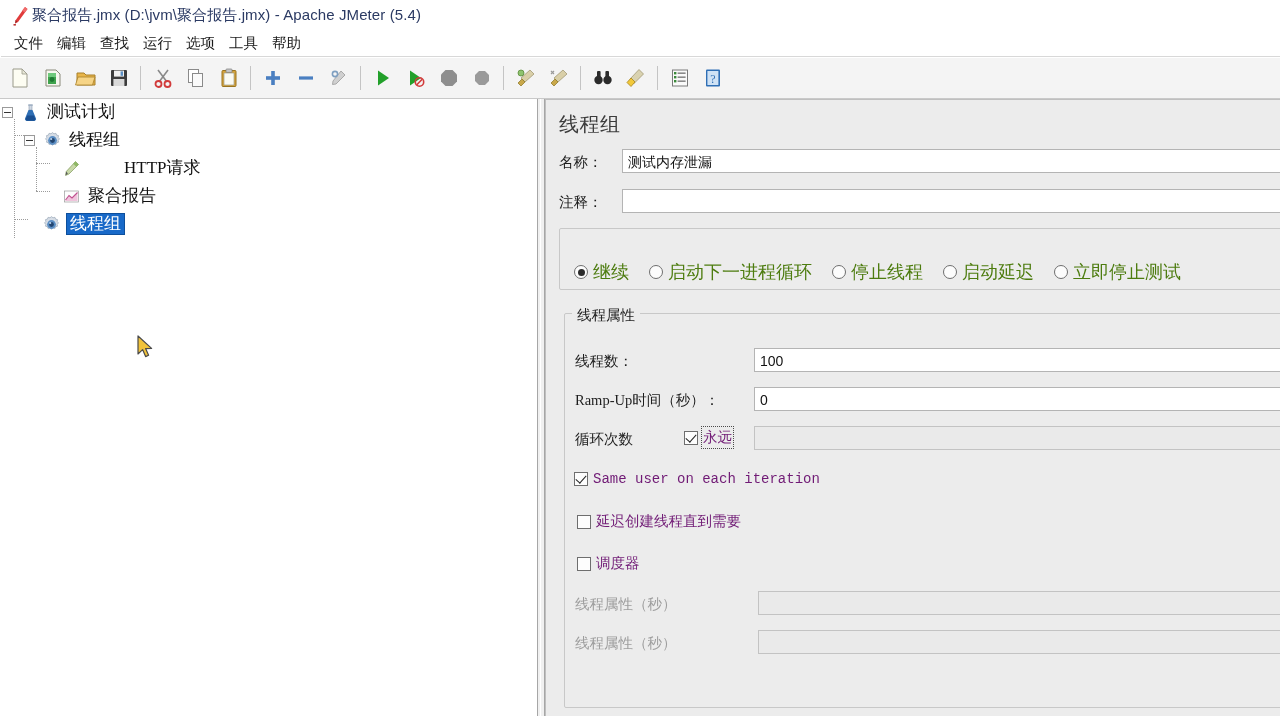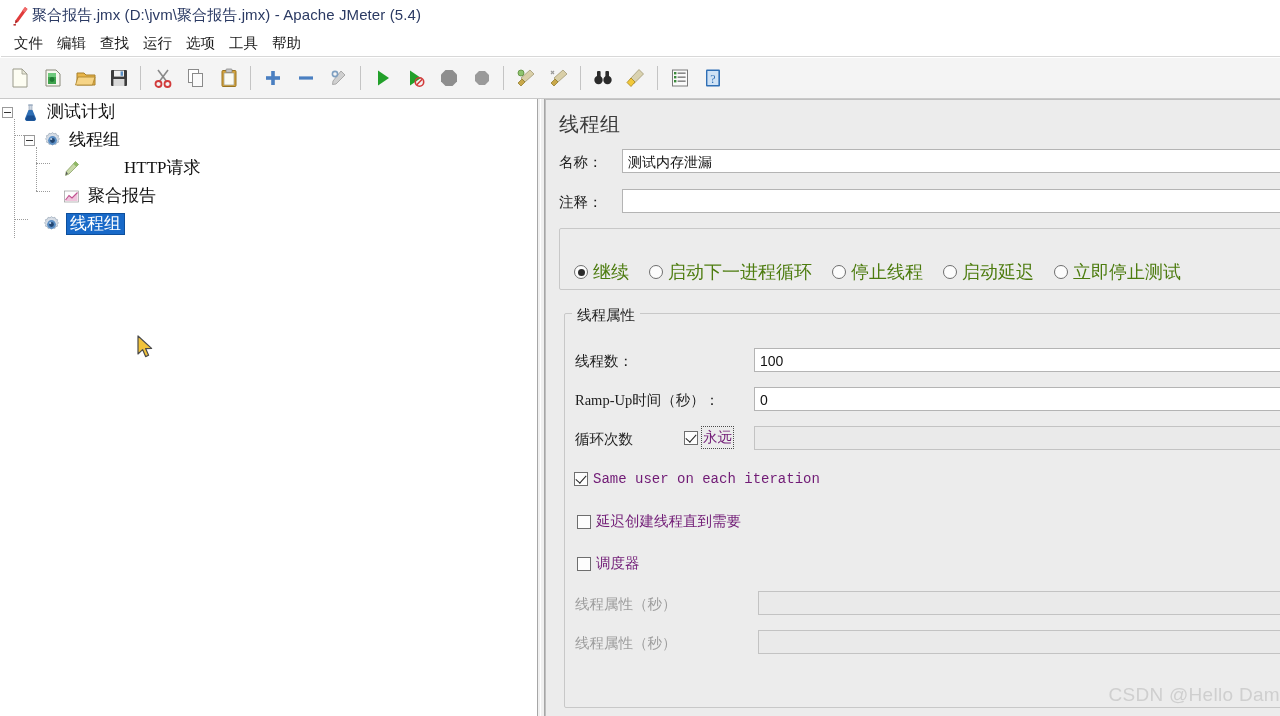--- a/index.html
+++ b/index.html
@@ -513,17 +513,16 @@
       <span class="cb"></span>
       <span class="cb-label">调度器</span>
     </div>
 
     <div class="row-label dim" style="left:29px; top:495px;">线程属性（秒）</div>
     <div class="tfield disabled" style="left:212px; top:491px; width:556px;"></div>
 
     <div class="row-label dim" style="left:29px; top:534px;">线程属性（秒）</div>
     <div class="tfield disabled" style="left:212px; top:530px; width:556px;"></div>
 
-    <div class="watermark">CSDN @Hello Dam</div>
 
   </div>
 
 </div>
 
 </body></html>

